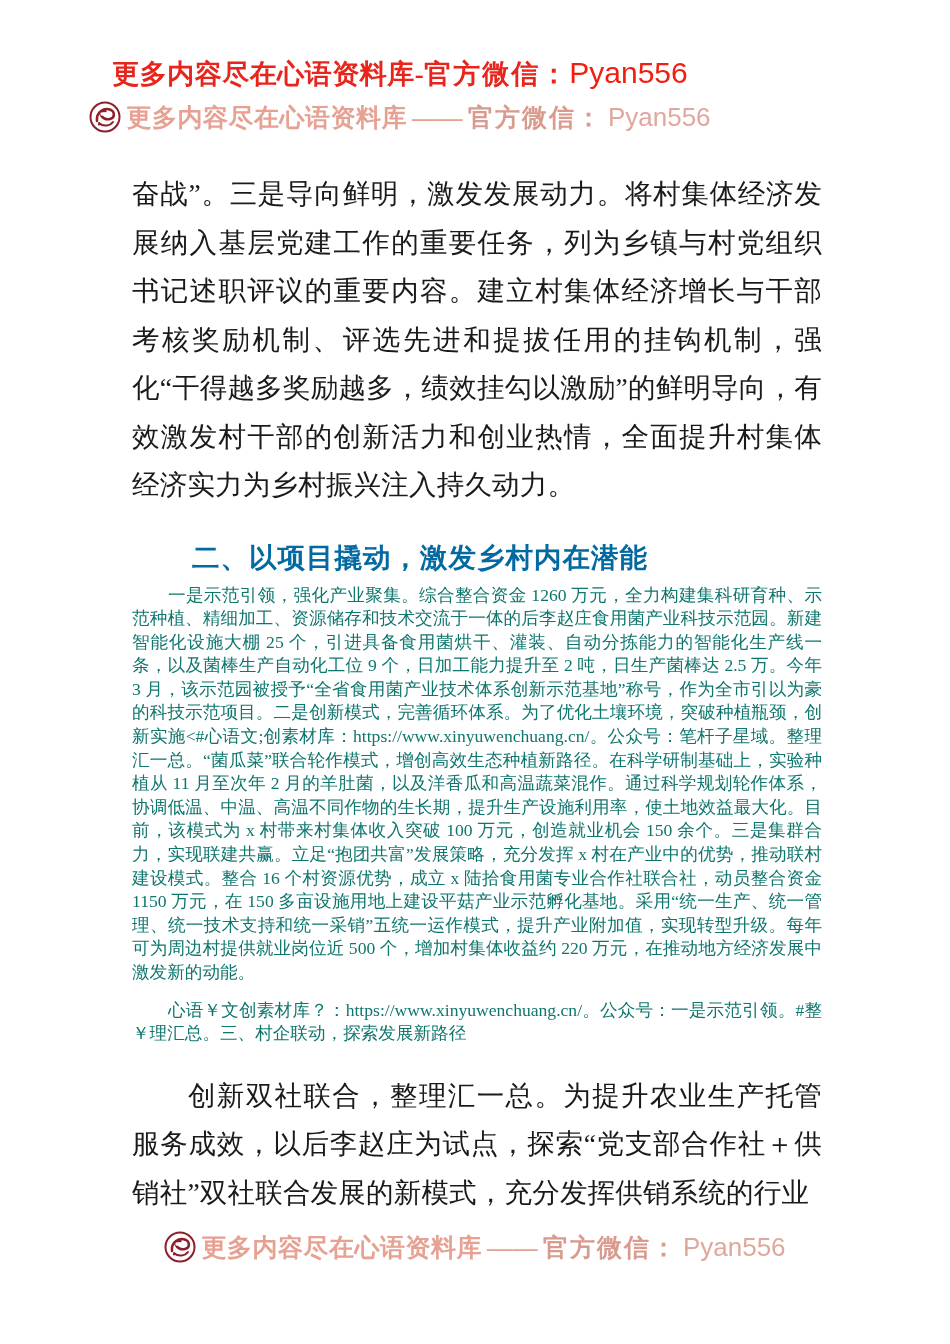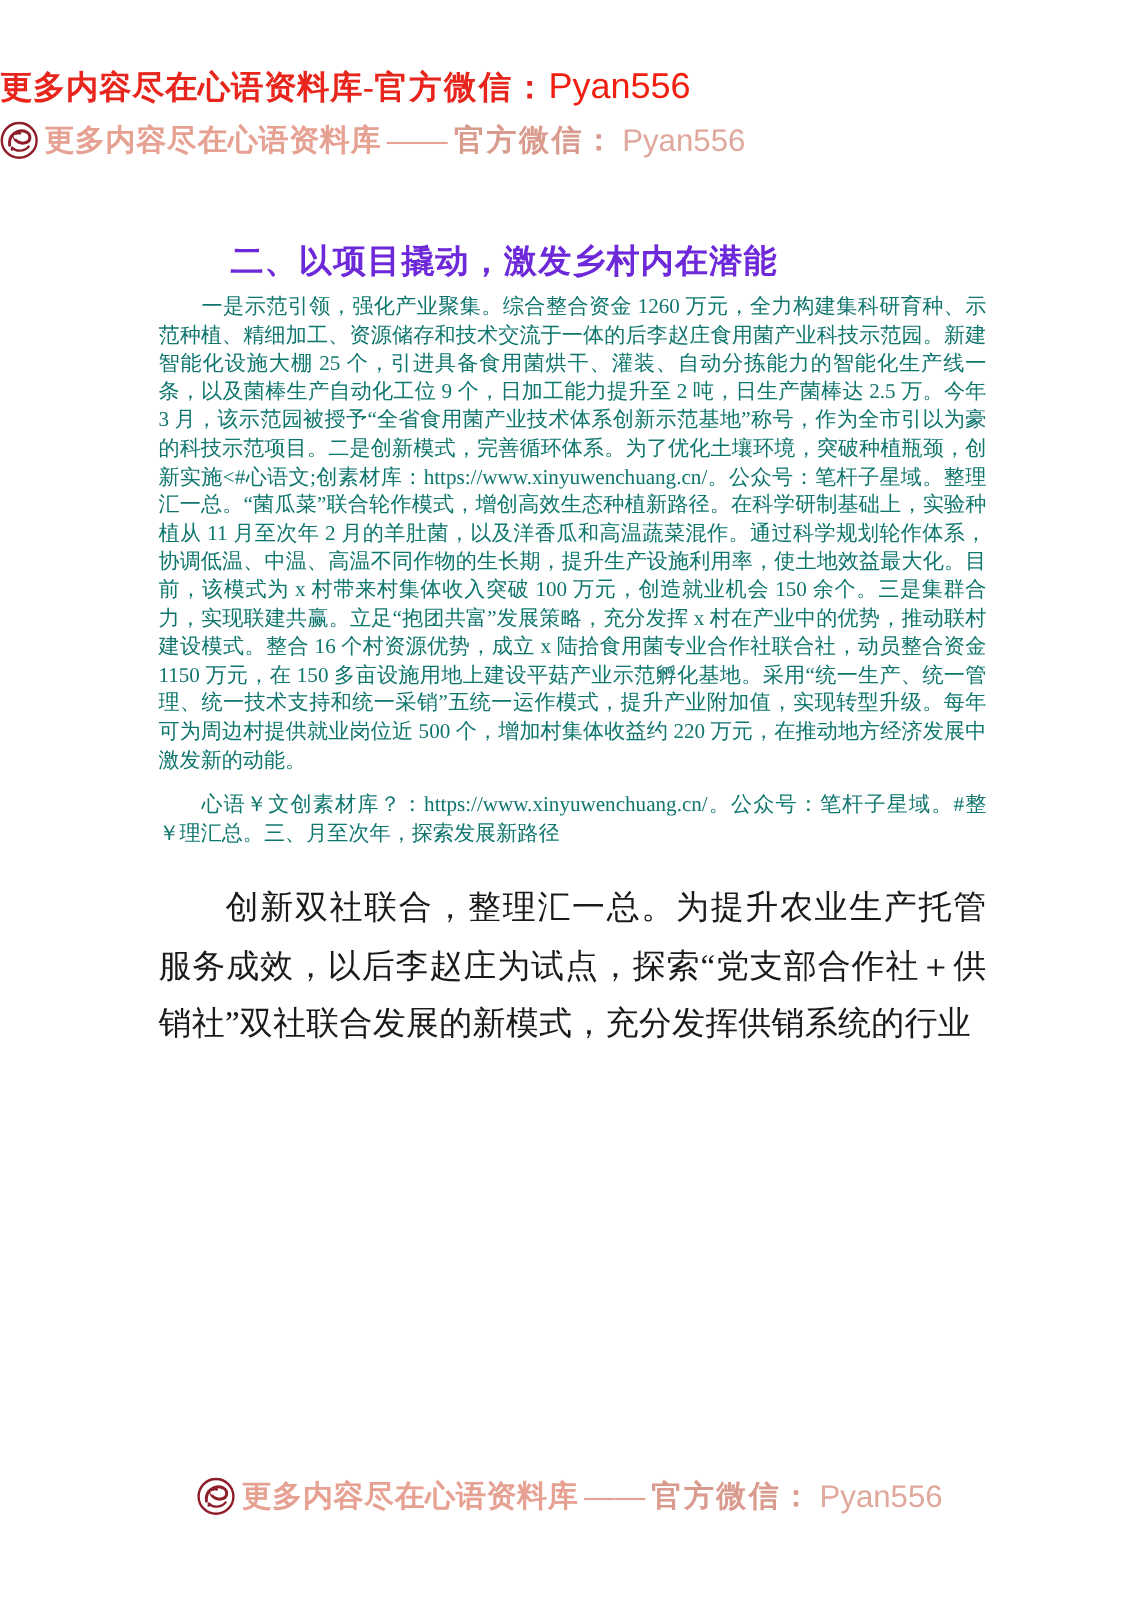--- a/index.html
+++ b/index.html
@@ -21,21 +21,21 @@
     inset: 0;
     background: #ffffff;
   }
 
   
   .wm-header {
     position: absolute;
     top: 58px;
     left: 0;
     width: 800px;
-    text-align: left;
+    text-align: center;
     line-height: 1;
     user-select: none;
   }
   .wm-line1 {
     font-size: 27px;
     font-weight: bold;
     letter-spacing: 0.5px;
     white-space: nowrap;
     display: inline-block;
   }
@@ -133,21 +133,21 @@
   .p-kai.indent {
     text-indent: 56px;
   }
 
   
   .h-section {
     font-family: "Liberation Serif", "DejaVu Serif", serif;
     font-size: 27.5px;
     line-height: 48px;
     font-weight: bold;
-    color: #6d28d9;
+    color: #0369a1;
     margin: 6px 0 2px 0;
     text-indent: 60px;
     letter-spacing: 1px;
   }
 
   
   .p-song {
     font-family: "Liberation Serif", "DejaVu Serif", serif;
     font-size: 17.6px;
     line-height: 23.6px;
@@ -186,30 +186,31 @@
       </span>
       <span class="cn">更多内容尽在心语资料库</span>
         <span class="cn">——</span>
         <span class="wx">官方微信：</span>
         <span class="id">Pyan556</span>
     </div>
   </div>
 
   <div class="doc-body">
 
+    <p class="p-kai">奋战”。三是导向鲜明，激发发展动力。将村集体经济发展纳入基层党建工作的重要任务，列为乡镇与村党组织书记述职评议的重要内容。建立村集体经济增长与干部考核奖励机制、评选先进和提拔任用的挂钩机制，强化“干得越多奖励越多，绩效挂勾以激励”的鲜明导向，有效激发村干部的创新活力和创业热情，全面提升村集体经济实力为乡村振兴注入持久动力。</p>
 
     <div class="gap-a"></div>
 
     <h2 class="h-section">二、以项目撬动，激发乡村内在潜能</h2>
 
     <p class="p-song indent">一是示范引领，强化产业聚集。综合整合资金 1260 万元，全力构建集科研育种、示范种植、精细加工、资源储存和技术交流于一体的后李赵庄食用菌产业科技示范园。新建智能化设施大棚 25 个，引进具备食用菌烘干、灌装、自动分拣能力的智能化生产线一条，以及菌棒生产自动化工位 9 个，日加工能力提升至 2 吨，日生产菌棒达 2.5 万。今年 3 月，该示范园被授予“全省食用菌产业技术体系创新示范基地”称号，作为全市引以为豪的科技示范项目。二是创新模式，完善循环体系。为了优化土壤环境，突破种植瓶颈，创新实施&lt;#心语文;创素材库：https://www.xinyuwenchuang.cn/。公众号：笔杆子星域。整理汇一总。“菌瓜菜”联合轮作模式，增创高效生态种植新路径。在科学研制基础上，实验种植从 11 月至次年 2 月的羊肚菌，以及洋香瓜和高温蔬菜混作。通过科学规划轮作体系，协调低温、中温、高温不同作物的生长期，提升生产设施利用率，使土地效益最大化。目前，该模式为 x 村带来村集体收入突破 100 万元，创造就业机会 150 余个。三是集群合力，实现联建共赢。立足“抱团共富”发展策略，充分发挥 x 村在产业中的优势，推动联村建设模式。整合 16 个村资源优势，成立 x 陆拾食用菌专业合作社联合社，动员整合资金 1150 万元，在 150 多亩设施用地上建设平菇产业示范孵化基地。采用“统一生产、统一管理、统一技术支持和统一采销”五统一运作模式，提升产业附加值，实现转型升级。每年可为周边村提供就业岗位近 500 个，增加村集体收益约 220 万元，在推动地方经济发展中激发新的动能。</p>
 
     <div class="gap-b"></div>
 
-    <p class="p-song indent">心语￥文创素材库？：https://www.xinyuwenchuang.cn/。公众号：笔杆子星域。#整￥理汇总。三、月至次年，探索发展新路径</p>
+    <p class="p-song indent">心语￥文创素材库？：https://www.xinyuwenchuang.cn/。公众号：一是示范引领。#整￥理汇总。三、村企联动，探索发展新路径</p>
 
     <div class="gap-c"></div>
 
     <p class="p-kai indent">创新双社联合，整理汇一总。为提升农业生产托管服务成效，以后李赵庄为试点，探索“党支部合作社＋供销社”双社联合发展的新模式，充分发挥供销系统的行业</p>
 
   </div>
 
   <div class="wm-footer">
     <div class="wm-line2">
       <span class="logo-mark">

